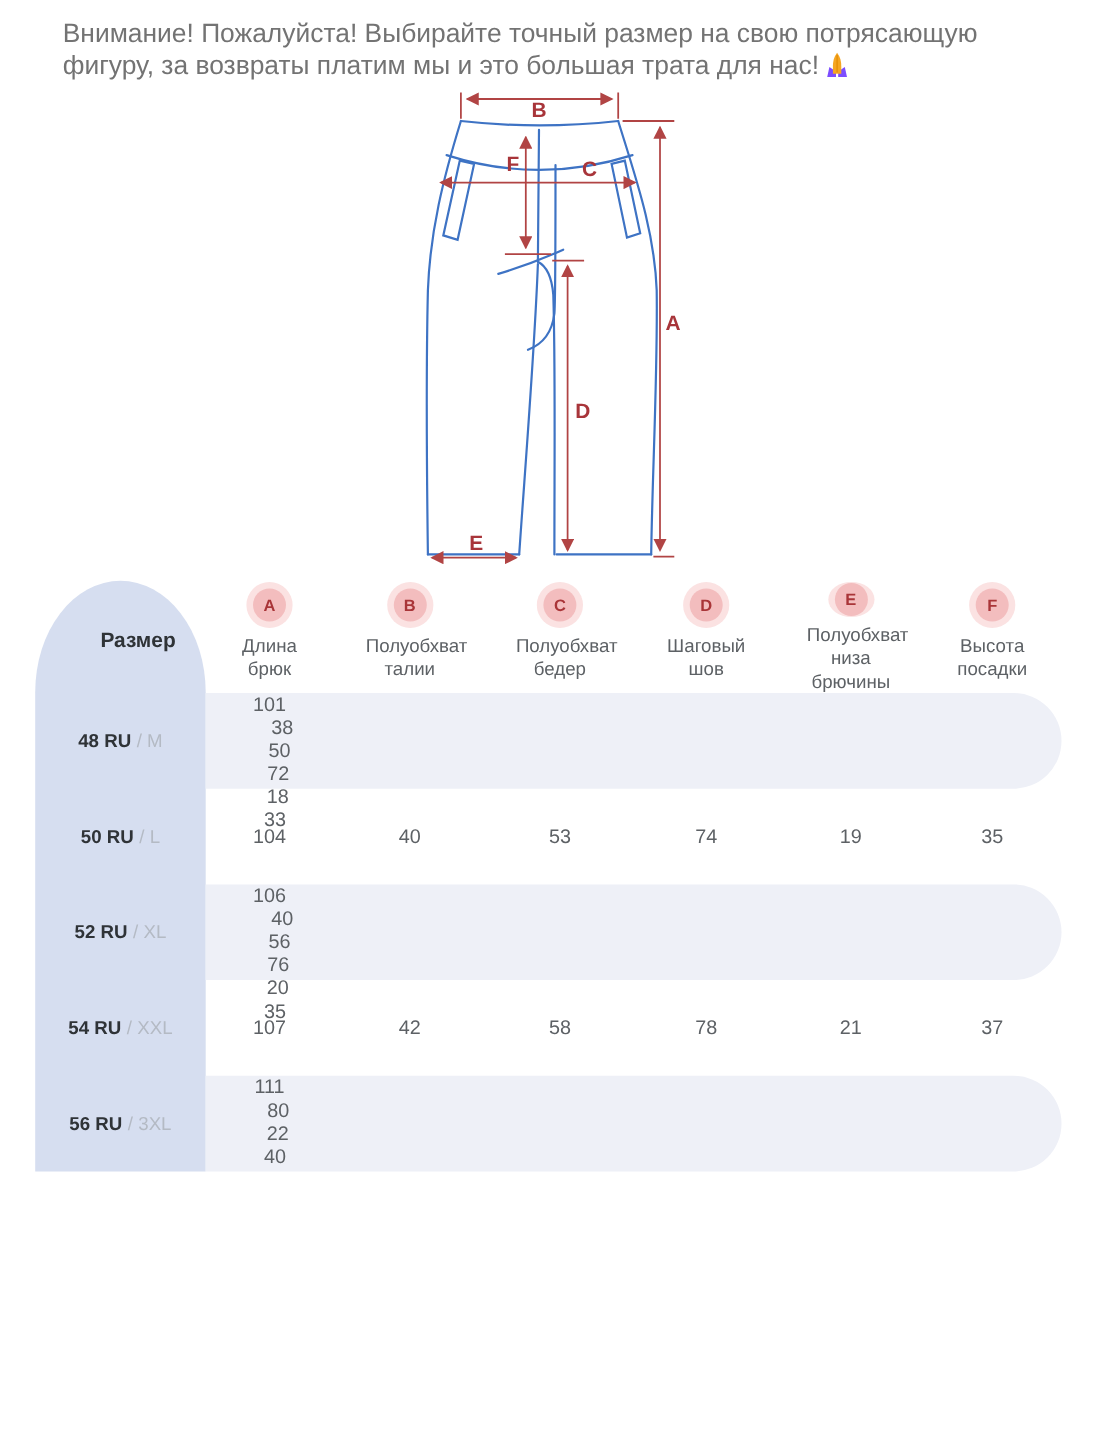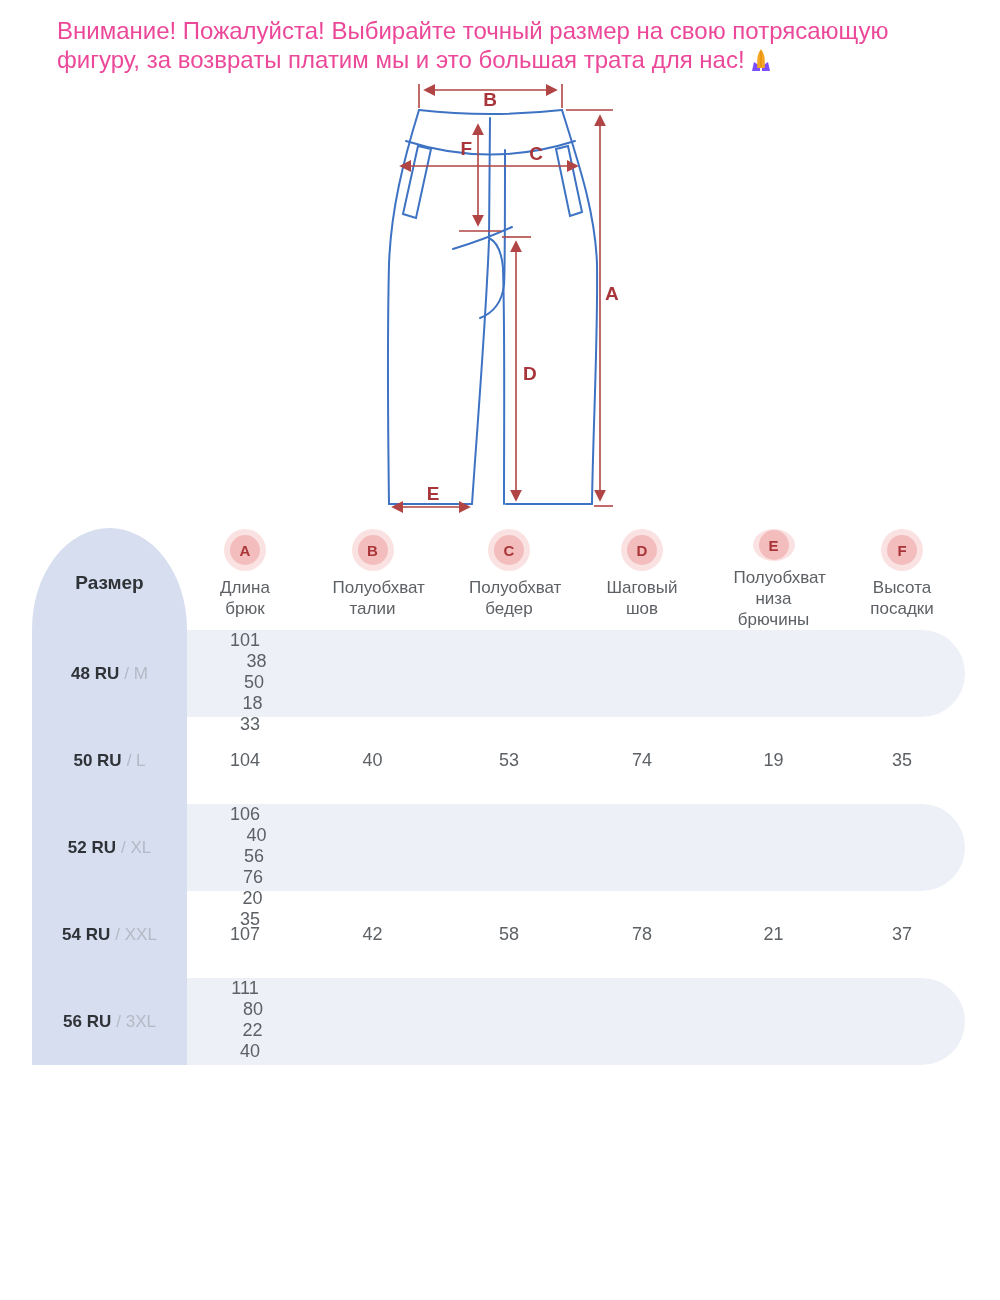--- a/index.html
+++ b/index.html
@@ -2,33 +2,33 @@
 <html><head>
 <meta charset="utf-8">
 <style>
   * { margin:0; padding:0; box-sizing:border-box; }
   html,body { width:1000px; height:1300px; background:#ffffff; overflow:hidden;
     font-family:"Liberation Sans", sans-serif; }
   .page { position:relative; width:1000px; height:1300px; background:#fff; }
 
   
   .notice { position:absolute; left:57px; top:16px; width:905px;
-    font-size:24px; line-height:29px; color:#ec4899; white-space:pre-line; }
+    font-size:24px; line-height:29px; color:#737373; white-space:pre-line; }
   .notice .txt { display:inline; }
   .emoji-ico { display:inline-block; width:20px; height:24px; vertical-align:-4px; margin-left:6px; }
 
   
   .diagram { position:absolute; left:385px; top:82px; width:235px; height:433px; }
   .dim-letter { font-size:19px; font-weight:bold; fill:#a8353a; }
 
   
   .size-table { position:absolute; left:32px; top:528px; width:933px; height:537px; }
   .size-col-bg { position:absolute; left:0; top:0; width:155px; height:537px;
     background:#d6def0; border-radius:78px 78px 0 0 / 102px 102px 0 0; }
-  .size-title { position:absolute; left:0; top:44px; width:155px; text-align:center;
+  .size-title { position:absolute; left:16px; top:44px; width:155px; text-align:center;
     font-size:19px; font-weight:bold; color:#2f3337; }
 
   .header-row { position:absolute; left:155px; top:0; width:778px; height:102px; display:flex; }
   .col-head { display:flex; flex-direction:column; align-items:center; padding-top:1px; }
   .badge { width:42px; height:42px; border-radius:50%; background:#fbe2e2;
     display:flex; align-items:center; justify-content:center; }
   .badge-inner { width:30px; height:30px; border-radius:50%; background:#f3bdbe;
     display:flex; align-items:center; justify-content:center; }
   .badge-inner span { font-size:15px; font-weight:bold; color:#a93538; }
   .col-label { margin-top:6px; width:80px; text-align:center;
@@ -167,20 +167,21 @@
 
       <div class="data-row shaded">
         <div class="row-label">
           <span class="ru">48 RU</span>
           <span class="intl">/ M</span>
         </div>
         <div class="row-band">
           <div class="cell w0">101</div>
           <div class="cell w1">38</div>
           <div class="cell w2">50</div>
+          <div class="cell w3">72</div>
           <div class="cell w4">18</div>
           <div class="cell w5">33</div>
         </div>
       </div>
 
       <div class="data-row">
         <div class="row-label">
           <span class="ru">50 RU</span>
           <span class="intl">/ L</span>
         </div>

